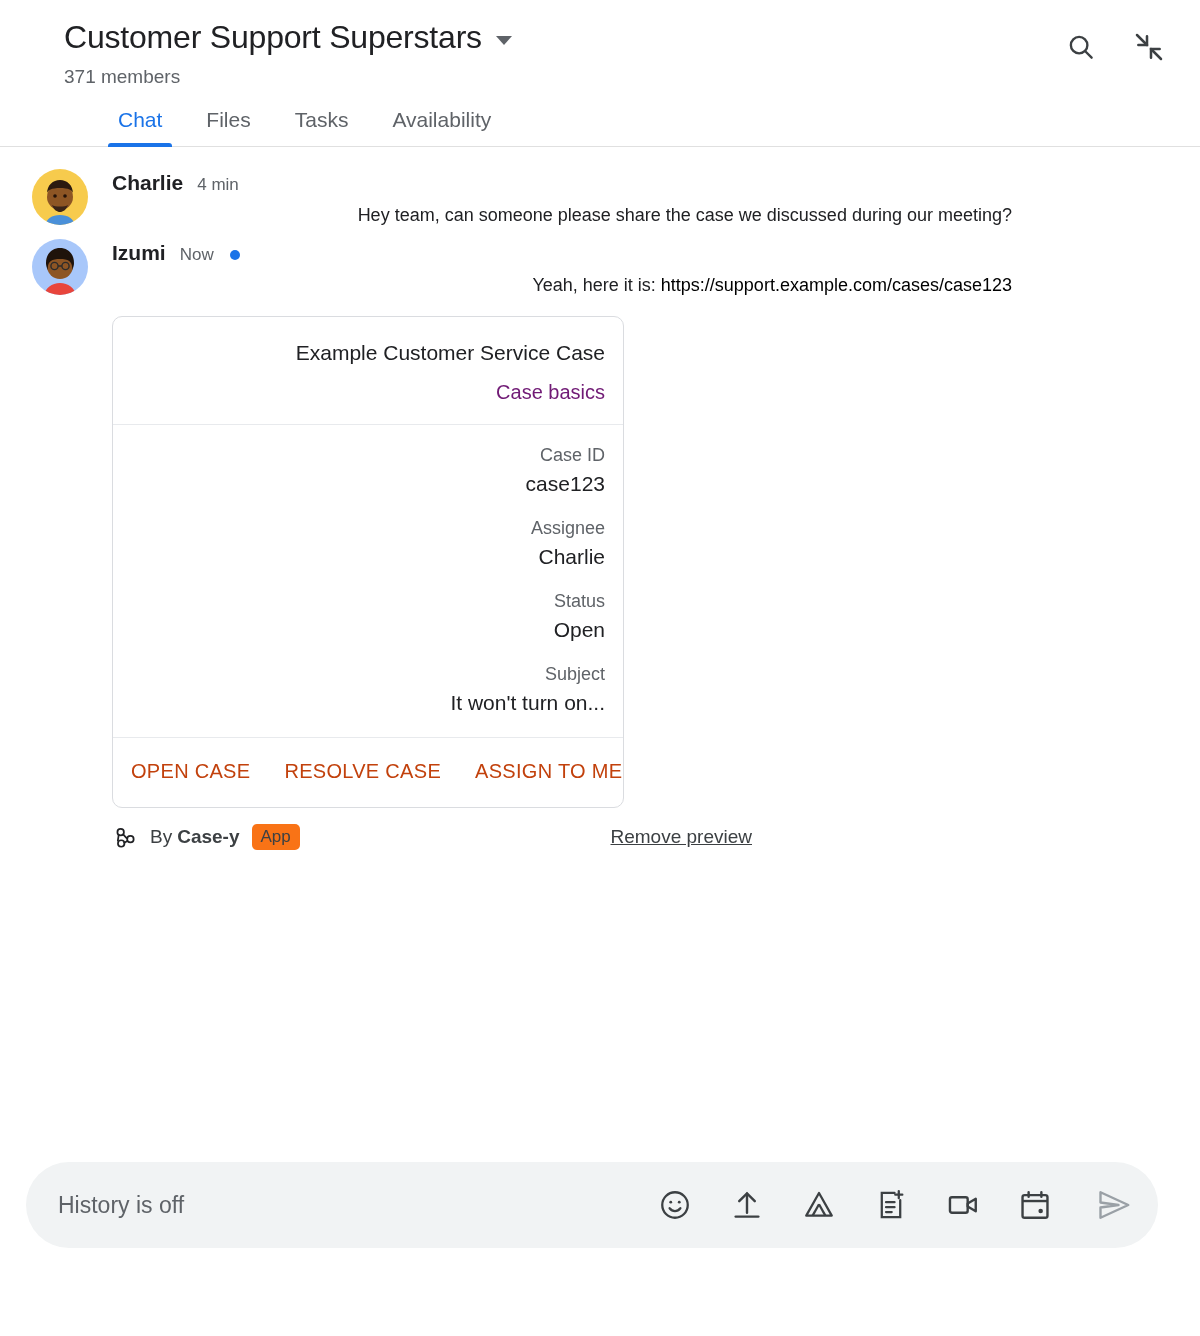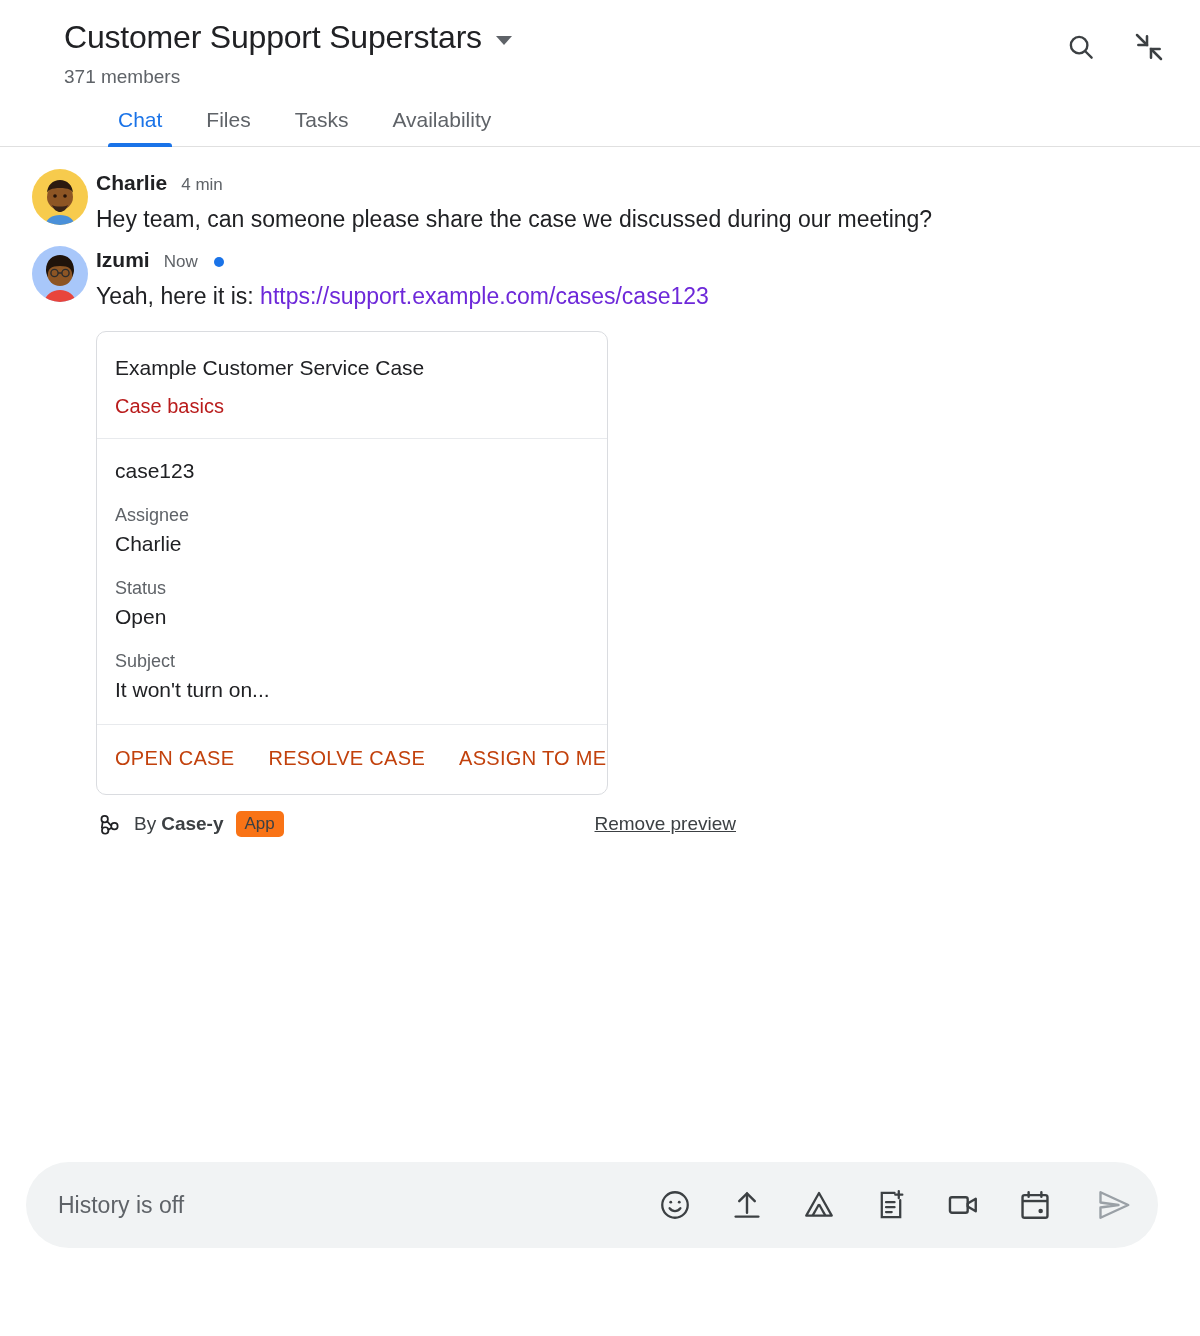--- a/index.html
+++ b/index.html
@@ -83,22 +83,23 @@
     background: #1a73e8;
     border-radius: 3px 3px 0 0;
   }
 
   
   .messages {
     padding: 22px 32px 0 32px;
   }
   .msg {
     display: flex;
-    gap: 8px;
+    gap: 24px;
     margin-bottom: 10px;
+    text-align: right;
   }
   .avatar {
     width: 56px; height: 56px;
     border-radius: 50%;
     flex: 0 0 56px;
     overflow: hidden;
     position: relative;
   }
   .msg-body { flex: 1 1 auto; min-width: 0; padding-top: 2px; }
   .msg-head {
@@ -116,28 +117,28 @@
     color: #5f6368;
   }
   .new-dot {
     width: 10px; height: 10px;
     border-radius: 50%;
     background: #1a73e8;
     display: inline-block;
     margin-left: 2px;
   }
   .msg-text {
-    font-size: 23px;
+    font-size: 18px;
     line-height: 1.42;
     color: #202124;
     margin-top: 8px;
     max-width: 900px;
   }
   .msg-link {
-    color: #6d28d9;
+    color: #000000;
     text-decoration: none;
     cursor: pointer;
     word-break: break-all;
   }
 
   
   .card {
     margin-top: 18px;
     width: 512px;
     border: 1px solid #dadce0;
@@ -148,21 +149,21 @@
     padding: 22px 18px 20px 18px;
     border-bottom: 1px solid #e8eaed;
   }
   .card-title {
     font-size: 21px;
     color: #202124;
     line-height: 1.3;
   }
   .card-subtitle {
     font-size: 20px;
-    color: #b91c1c;
+    color: #701a75;
     margin-top: 14px;
   }
   .card-fields {
     padding: 20px 18px 22px 18px;
     border-bottom: 1px solid #e8eaed;
   }
   .field { margin-bottom: 22px; }
   .field:last-child { margin-bottom: 0; }
   .field-label {
     font-size: 18px;
@@ -327,20 +328,21 @@
         <span>Yeah, here it is: </span><a class="msg-link">https://support.example.com/cases/case123</a>
       </div>
 
       <div class="card">
         <div class="card-head">
           <div class="card-title">Example Customer Service Case</div>
           <div class="card-subtitle">Case basics</div>
         </div>
         <div class="card-fields">
           <div class="field">
+            <div class="field-label">Case ID</div>
             <div class="field-value">case123</div>
           </div>
           <div class="field">
             <div class="field-label">Assignee</div>
             <div class="field-value">Charlie</div>
           </div>
           <div class="field">
             <div class="field-label">Status</div>
             <div class="field-value">Open</div>
           </div>

